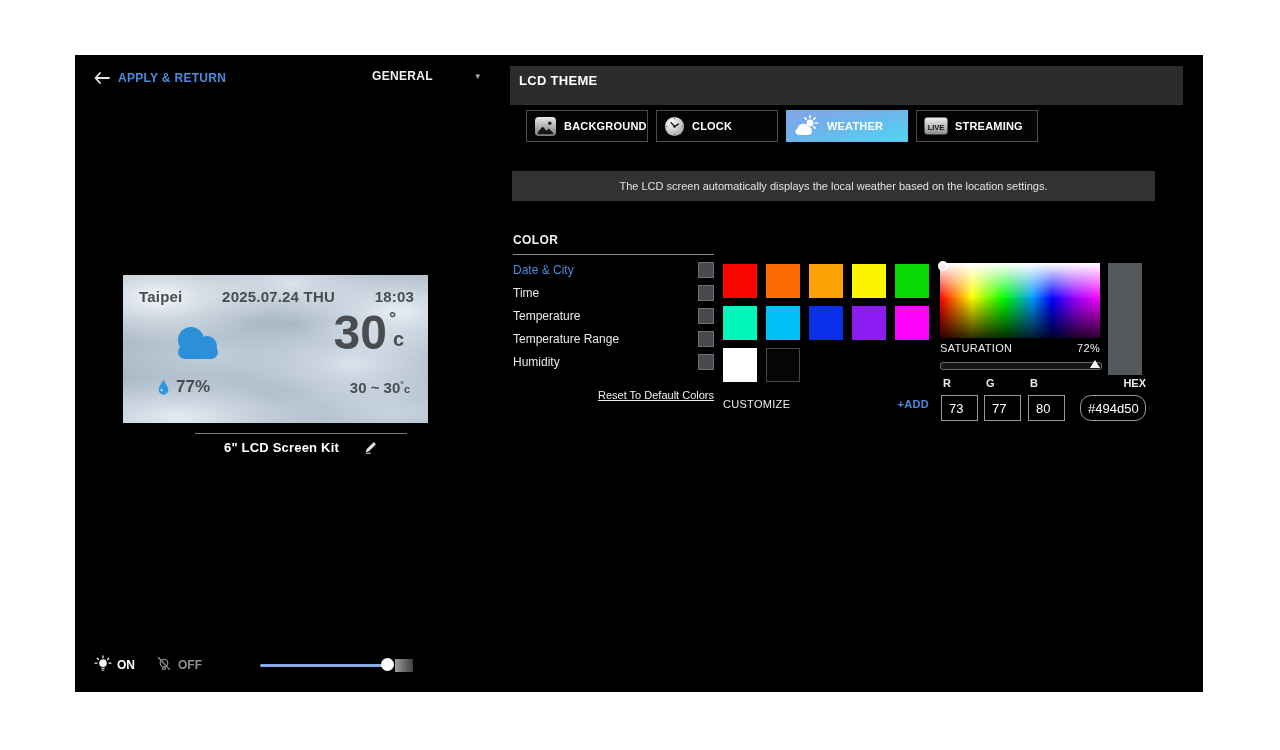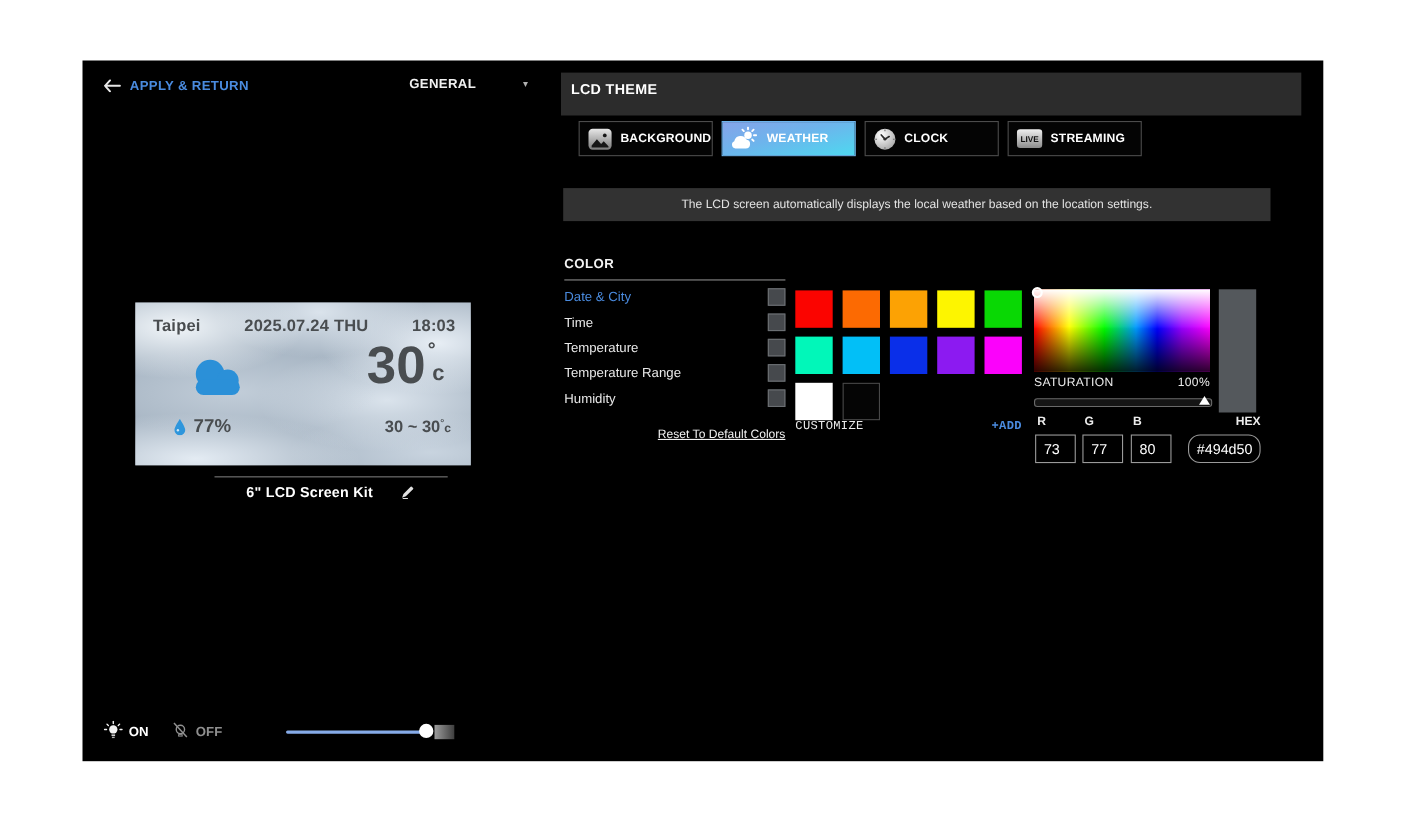--- a/index.html
+++ b/index.html
@@ -37,21 +37,21 @@
   .color-item.selected .ci-label{color:#4a8bdf;}
   .ci-swatch{width:16px;height:16px;border:1px solid #6b6f73;box-sizing:border-box;}
   .reset-row{margin-top:12px;text-align:right;}
   .reset-link{font-size:11px;color:#f0f0f0;text-decoration:underline;cursor:pointer;}
 
   
   .palette-col{position:absolute;left:648px;top:209px;width:206px;}
   .palette{display:grid;grid-template-columns:repeat(5,34px);gap:8px 9px;}
   .p-swatch{width:34px;height:34px;cursor:pointer;}
   .p-swatch.empty{background:#050505;border:1px solid #484848;box-sizing:border-box;}
-  .customize-row{margin-top:0;display:flex;justify-content:space-between;align-items:flex-start;font-family:Liberation Mono, monospace;}
+  .customize-row{margin-top:16px;display:flex;justify-content:space-between;align-items:flex-start;}
   .customize-label{font-size:11px;color:#ececec;letter-spacing:.3px;}
   .add-btn{font-size:11px;font-weight:bold;color:#4a8bdf;cursor:pointer;letter-spacing:.3px;}
 
   
   .hue-box{position:absolute;left:865px;top:208px;width:160px;height:75px;cursor:crosshair;
     background:
       linear-gradient(to bottom, rgba(255,255,255,1) 0%, rgba(255,255,255,0) 48%),
       linear-gradient(to top, rgba(0,0,0,.82) 0%, rgba(0,0,0,0) 55%),
       linear-gradient(to right,#f00 0%,#ff0 20%,#0f0 40%,#09f 58%,#00f 70%,#90f 84%,#f0f 100%);}
   .hue-cursor{position:absolute;left:-2px;top:-2px;width:10px;height:10px;border:2px solid #fff;border-radius:50%;box-sizing:border-box;}
@@ -141,36 +141,20 @@
                 <stop offset="1" stop-color="#7a7a7a"></stop>
               </linearGradient>
             </defs>
             <rect x="1" y="1" width="22" height="20" rx="4" fill="url(#gi)"></rect>
             <path d="M4 17 l5-6 4 4.5 2.5-2.5 4.5 4.8 v1.2 H4z" fill="#161616"></path>
             <circle cx="16.5" cy="7.5" r="1.8" fill="#161616"></circle>
           </svg>
         </span>
         <span class="tab-label">BACKGROUND</span>
       </div>
-      <div class="tab selected">
-        <span class="ticon">
-          <svg width="26" height="22" viewBox="0 0 26 22">
-            <g stroke="#fff" stroke-width="1.7" stroke-linecap="round">
-              <line x1="16" y1="0.8" x2="16" y2="2.6"></line>
-              <line x1="21.1" y1="2.9" x2="19.8" y2="4.2"></line>
-              <line x1="23.4" y1="8" x2="21.4" y2="8"></line>
-              <line x1="21.1" y1="13.1" x2="19.8" y2="11.8"></line>
-              <line x1="10.9" y1="2.9" x2="12.2" y2="4.2"></line>
-            </g>
-            <circle cx="16" cy="8" r="3.4" fill="#fff"></circle>
-            <path d="M4.5 20 h9.5 a4 4 0 0 0 .8 -7.9 A6 6 0 0 0 3.5 13.5 A3.4 3.4 0 0 0 4.5 20z" fill="#fff"></path>
-          </svg>
-        </span>
-        <span class="tab-label">WEATHER</span>
-      </div>
       <div class="tab">
         <span class="ticon">
           <svg width="21" height="21" viewBox="0 0 22 22">
             <defs>
               <radialGradient id="gc" cx="0.35" cy="0.3" r="0.9">
                 <stop offset="0" stop-color="#ffffff"></stop>
                 <stop offset="1" stop-color="#9a9a9a"></stop>
               </radialGradient>
             </defs>
             <circle cx="11" cy="11" r="10" fill="url(#gc)"></circle>
@@ -182,20 +166,36 @@
             </g>
             <g stroke="#2a2a2a" stroke-width="1.6" stroke-linecap="round">
               <line x1="11" y1="11" x2="7.5" y2="7"></line>
               <line x1="11" y1="11" x2="15" y2="8.5"></line>
             </g>
             <circle cx="11" cy="11" r="1.4" fill="#2a2a2a"></circle>
           </svg>
         </span>
         <span class="tab-label">CLOCK</span>
       </div>
+      <div class="tab selected">
+        <span class="ticon">
+          <svg width="26" height="22" viewBox="0 0 26 22">
+            <g stroke="#fff" stroke-width="1.7" stroke-linecap="round">
+              <line x1="16" y1="0.8" x2="16" y2="2.6"></line>
+              <line x1="21.1" y1="2.9" x2="19.8" y2="4.2"></line>
+              <line x1="23.4" y1="8" x2="21.4" y2="8"></line>
+              <line x1="21.1" y1="13.1" x2="19.8" y2="11.8"></line>
+              <line x1="10.9" y1="2.9" x2="12.2" y2="4.2"></line>
+            </g>
+            <circle cx="16" cy="8" r="3.4" fill="#fff"></circle>
+            <path d="M4.5 20 h9.5 a4 4 0 0 0 .8 -7.9 A6 6 0 0 0 3.5 13.5 A3.4 3.4 0 0 0 4.5 20z" fill="#fff"></path>
+          </svg>
+        </span>
+        <span class="tab-label">WEATHER</span>
+      </div>
       <div class="tab">
         <span class="ticon">
           <svg width="24" height="18" viewBox="0 0 24 18">
             <defs>
               <linearGradient id="gl" x1="0" y1="0" x2="0" y2="1">
                 <stop offset="0" stop-color="#f0f0f0"></stop>
                 <stop offset="1" stop-color="#8c8c8c"></stop>
               </linearGradient>
             </defs>
             <rect x="0.5" y="0.5" width="23" height="17" rx="3" fill="url(#gl)"></rect>
@@ -256,21 +256,21 @@
       <span class="customize-label">CUSTOMIZE</span>
       <span class="add-btn">+ADD</span>
     </div>
   </div>
 
   <div class="hue-box">
     <div class="hue-cursor"></div>
   </div>
   <div class="sat-row">
     <span>SATURATION</span>
-    <span>100%</span>
+    <span>72%</span>
   </div>
   <div class="sat-slider">
     <div class="sat-thumb"></div>
   </div>
   <div class="current-color" style="background: rgb(84, 88, 92);"></div>
 
   <span class="rgb-label lab-r">R</span>
   <span class="rgb-label lab-g">G</span>
   <span class="rgb-label lab-b">B</span>
   <span class="rgb-label lab-hex">HEX</span>

